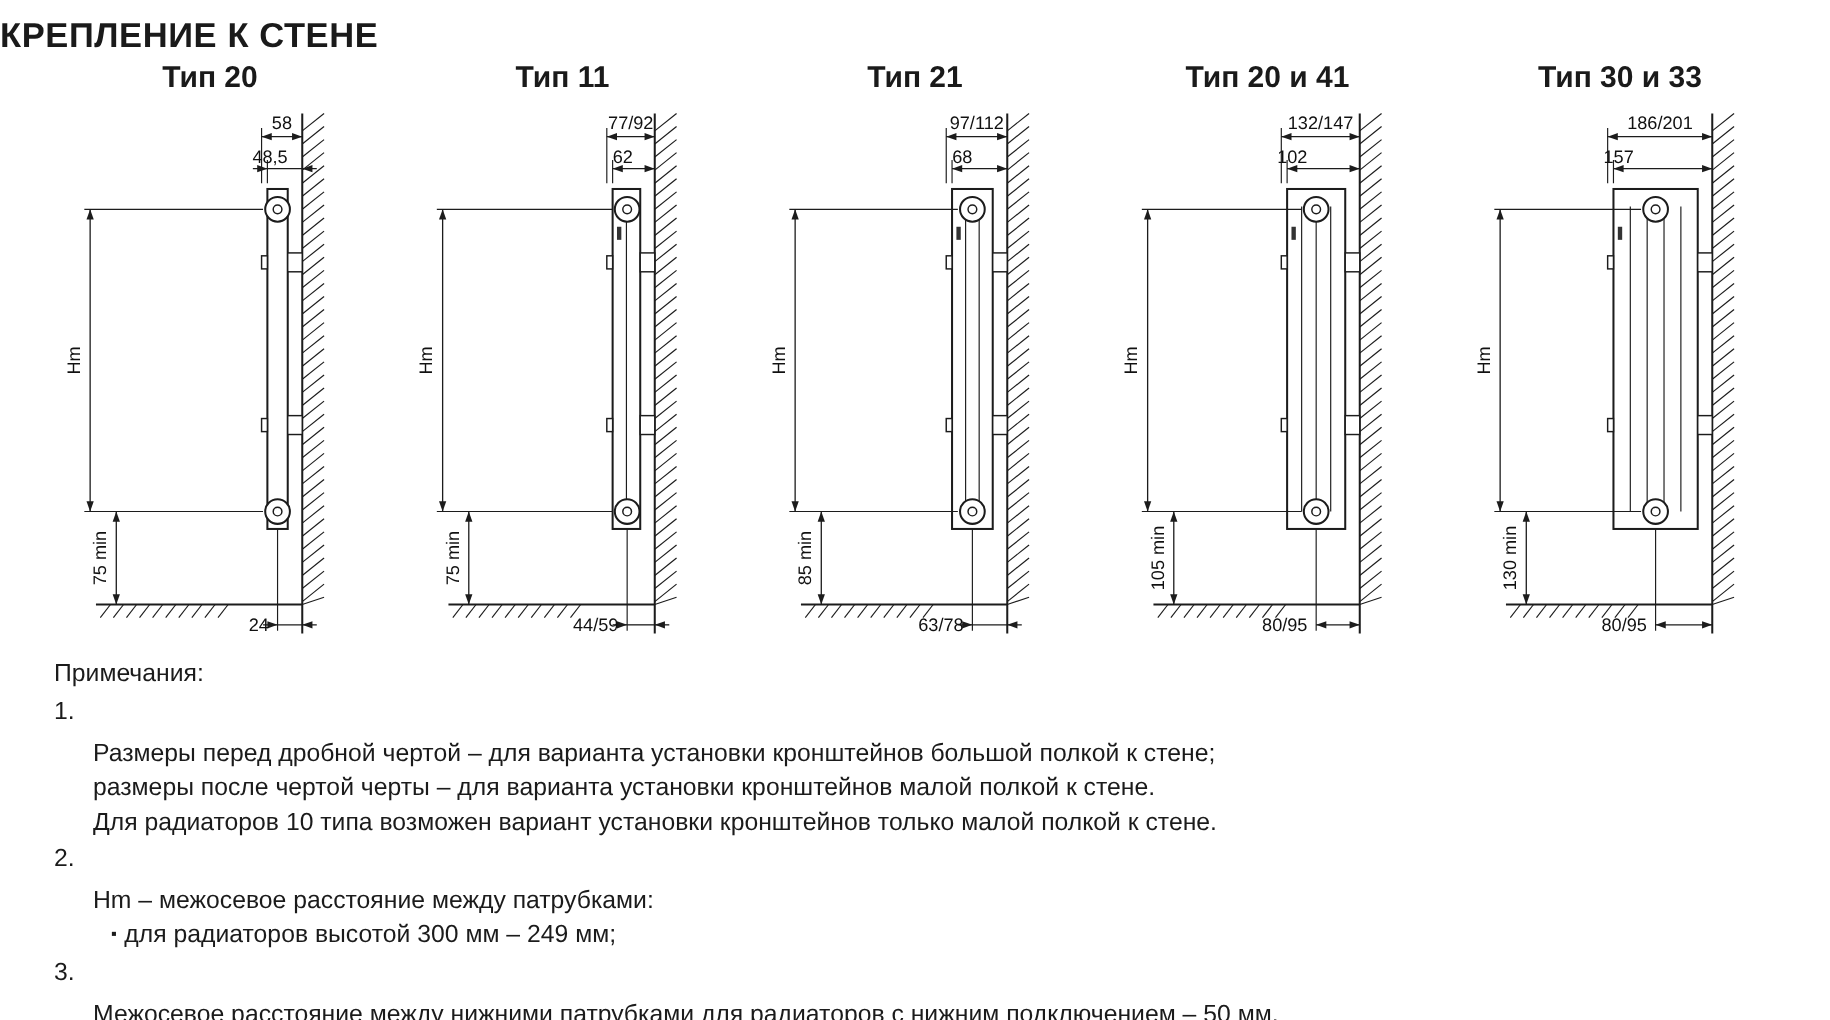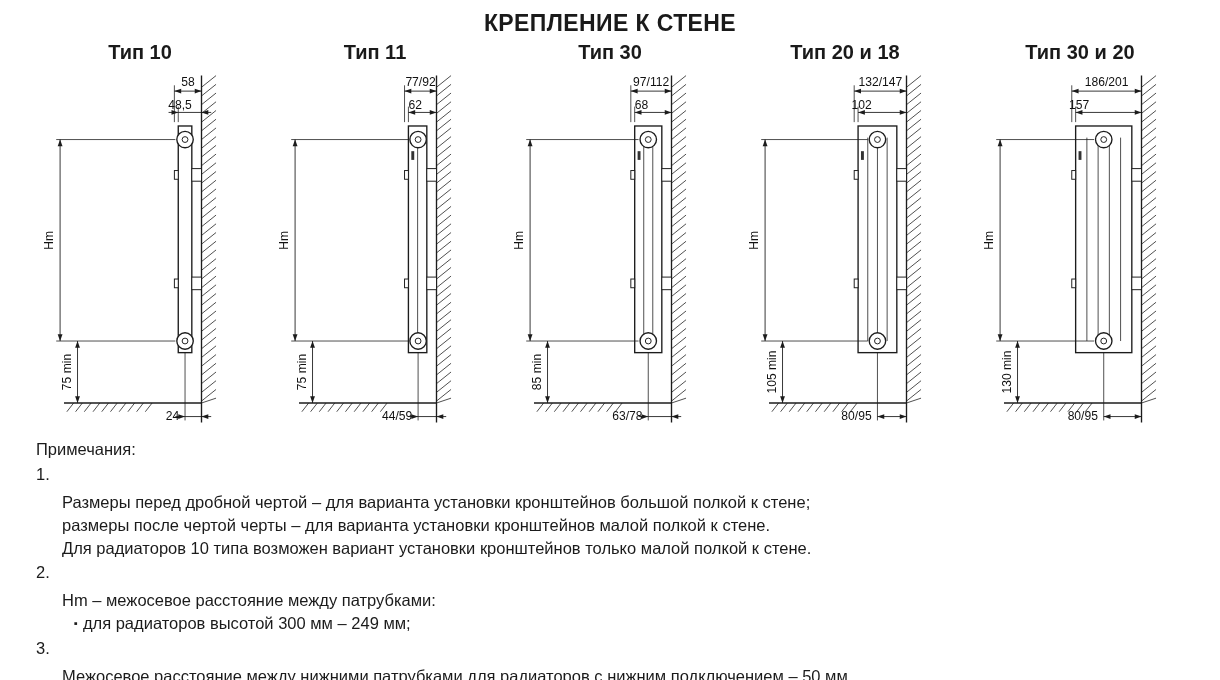--- a/index.html
+++ b/index.html
@@ -1,21 +1,21 @@
 <!DOCTYPE html>
 <html><head>
 <meta charset="utf-8">
 <style>
   html,body{margin:0;padding:0;}
   body{
     width:1220px;height:680px;background:#ffffff;color:#111;
     font-family:"Liberation Sans",sans-serif;overflow:hidden;
   }
   .page-title{
-    font-size:23px;font-weight:800;text-align:center;
+    font-size:23px;font-weight:800;
     margin:10px 0 4px;letter-spacing:.4px;color:#1a1a1a;
   }
   .diagrams{
     display:flex;justify-content:space-between;align-items:flex-start;
     padding:0 30px;
   }
   .diagram{margin:0;display:flex;flex-direction:column;align-items:center;width:220px;}
   .type-label{font-size:20px;font-weight:700;margin:0 0 0;color:#1a1a1a;}
   svg.drawing{width:218px;height:370px;display:block;}
   .notes{padding:2px 36px 0;font-size:16.5px;line-height:1.4;color:#1b1b1b;}
@@ -26,21 +26,21 @@
   .note-bullet{padding-left:12px;}
   .bullet-sq{font-size:11px;margin-right:5px;vertical-align:2px;}
 </style>
 </head>
 <body>
 
 <h1 class="page-title">КРЕПЛЕНИЕ К СТЕНЕ</h1>
 
 <div class="diagrams">
   <figure class="diagram">
-    <figcaption class="type-label">Тип 10</figcaption>
+    <figcaption class="type-label">Тип 20</figcaption>
     <svg class="drawing" viewBox="0 0 225 382">
         <line x1="176" y1="24" x2="191" y2="12" stroke="#1c1c1c" stroke-width="0.8"></line>
         <line x1="176" y1="33" x2="191" y2="21" stroke="#1c1c1c" stroke-width="0.8"></line>
         <line x1="176" y1="42" x2="191" y2="30" stroke="#1c1c1c" stroke-width="0.8"></line>
         <line x1="176" y1="51" x2="191" y2="39" stroke="#1c1c1c" stroke-width="0.8"></line>
         <line x1="176" y1="60" x2="191" y2="48" stroke="#1c1c1c" stroke-width="0.8"></line>
         <line x1="176" y1="69" x2="191" y2="57" stroke="#1c1c1c" stroke-width="0.8"></line>
         <line x1="176" y1="78" x2="191" y2="66" stroke="#1c1c1c" stroke-width="0.8"></line>
         <line x1="176" y1="87" x2="191" y2="75" stroke="#1c1c1c" stroke-width="0.8"></line>
         <line x1="176" y1="96" x2="191" y2="84" stroke="#1c1c1c" stroke-width="0.8"></line>
@@ -212,21 +212,21 @@
         <line x1="157" y1="298" x2="157" y2="368" stroke="#1c1c1c" stroke-width="0.8"></line>
         <line x1="157" y1="364" x2="176" y2="364" stroke="#1c1c1c" stroke-width="0.9"></line>
         <line x1="147" y1="364" x2="157" y2="364" stroke="#1c1c1c" stroke-width="0.9"></line>
         <line x1="176" y1="364" x2="186" y2="364" stroke="#1c1c1c" stroke-width="0.9"></line>
         <polygon points="157,364 150,361.5 150,366.5" fill="#1c1c1c"></polygon>
         <polygon points="176,364 183,361.5 183,366.5" fill="#1c1c1c"></polygon>
         <text x="151" y="368" fill="#111" font-size="12.5" text-anchor="end" font-family="&quot;Liberation Sans&quot;,sans-serif">44/59</text>
       </svg>
   </figure>
   <figure class="diagram">
-    <figcaption class="type-label">Тип 30</figcaption>
+    <figcaption class="type-label">Тип 21</figcaption>
     <svg class="drawing" viewBox="0 0 225 382">
         <line x1="176" y1="24" x2="191" y2="12" stroke="#1c1c1c" stroke-width="0.8"></line>
         <line x1="176" y1="33" x2="191" y2="21" stroke="#1c1c1c" stroke-width="0.8"></line>
         <line x1="176" y1="42" x2="191" y2="30" stroke="#1c1c1c" stroke-width="0.8"></line>
         <line x1="176" y1="51" x2="191" y2="39" stroke="#1c1c1c" stroke-width="0.8"></line>
         <line x1="176" y1="60" x2="191" y2="48" stroke="#1c1c1c" stroke-width="0.8"></line>
         <line x1="176" y1="69" x2="191" y2="57" stroke="#1c1c1c" stroke-width="0.8"></line>
         <line x1="176" y1="78" x2="191" y2="66" stroke="#1c1c1c" stroke-width="0.8"></line>
         <line x1="176" y1="87" x2="191" y2="75" stroke="#1c1c1c" stroke-width="0.8"></line>
         <line x1="176" y1="96" x2="191" y2="84" stroke="#1c1c1c" stroke-width="0.8"></line>
@@ -306,21 +306,21 @@
         <line x1="152" y1="298" x2="152" y2="368" stroke="#1c1c1c" stroke-width="0.8"></line>
         <line x1="152" y1="364" x2="176" y2="364" stroke="#1c1c1c" stroke-width="0.9"></line>
         <line x1="142" y1="364" x2="152" y2="364" stroke="#1c1c1c" stroke-width="0.9"></line>
         <line x1="176" y1="364" x2="186" y2="364" stroke="#1c1c1c" stroke-width="0.9"></line>
         <polygon points="152,364 145,361.5 145,366.5" fill="#1c1c1c"></polygon>
         <polygon points="176,364 183,361.5 183,366.5" fill="#1c1c1c"></polygon>
         <text x="146" y="368" fill="#111" font-size="12.5" text-anchor="end" font-family="&quot;Liberation Sans&quot;,sans-serif">63/78</text>
       </svg>
   </figure>
   <figure class="diagram">
-    <figcaption class="type-label">Тип 20 и 18</figcaption>
+    <figcaption class="type-label">Тип 20 и 41</figcaption>
     <svg class="drawing" viewBox="0 0 225 382">
         <line x1="176" y1="24" x2="191" y2="12" stroke="#1c1c1c" stroke-width="0.8"></line>
         <line x1="176" y1="33" x2="191" y2="21" stroke="#1c1c1c" stroke-width="0.8"></line>
         <line x1="176" y1="42" x2="191" y2="30" stroke="#1c1c1c" stroke-width="0.8"></line>
         <line x1="176" y1="51" x2="191" y2="39" stroke="#1c1c1c" stroke-width="0.8"></line>
         <line x1="176" y1="60" x2="191" y2="48" stroke="#1c1c1c" stroke-width="0.8"></line>
         <line x1="176" y1="69" x2="191" y2="57" stroke="#1c1c1c" stroke-width="0.8"></line>
         <line x1="176" y1="78" x2="191" y2="66" stroke="#1c1c1c" stroke-width="0.8"></line>
         <line x1="176" y1="87" x2="191" y2="75" stroke="#1c1c1c" stroke-width="0.8"></line>
         <line x1="176" y1="96" x2="191" y2="84" stroke="#1c1c1c" stroke-width="0.8"></line>
@@ -399,21 +399,21 @@
         <polygon points="48,350 45.5,343 50.5,343" fill="#1c1c1c"></polygon>
         <text x="41" y="318" fill="#111" font-size="12.5" text-anchor="middle" font-family="&quot;Liberation Sans&quot;,sans-serif" transform="rotate(-90 41 318)">105 min</text>
         <line x1="146" y1="298" x2="146" y2="368" stroke="#1c1c1c" stroke-width="0.8"></line>
         <line x1="146" y1="364" x2="176" y2="364" stroke="#1c1c1c" stroke-width="0.9"></line>
         <polygon points="146,364 153,361.5 153,366.5" fill="#1c1c1c"></polygon>
         <polygon points="176,364 169,361.5 169,366.5" fill="#1c1c1c"></polygon>
         <text x="140" y="368" fill="#111" font-size="12.5" text-anchor="end" font-family="&quot;Liberation Sans&quot;,sans-serif">80/95</text>
       </svg>
   </figure>
   <figure class="diagram">
-    <figcaption class="type-label">Тип 30 и 20</figcaption>
+    <figcaption class="type-label">Тип 30 и 33</figcaption>
     <svg class="drawing" viewBox="0 0 225 382">
         <line x1="176" y1="24" x2="191" y2="12" stroke="#1c1c1c" stroke-width="0.8"></line>
         <line x1="176" y1="33" x2="191" y2="21" stroke="#1c1c1c" stroke-width="0.8"></line>
         <line x1="176" y1="42" x2="191" y2="30" stroke="#1c1c1c" stroke-width="0.8"></line>
         <line x1="176" y1="51" x2="191" y2="39" stroke="#1c1c1c" stroke-width="0.8"></line>
         <line x1="176" y1="60" x2="191" y2="48" stroke="#1c1c1c" stroke-width="0.8"></line>
         <line x1="176" y1="69" x2="191" y2="57" stroke="#1c1c1c" stroke-width="0.8"></line>
         <line x1="176" y1="78" x2="191" y2="66" stroke="#1c1c1c" stroke-width="0.8"></line>
         <line x1="176" y1="87" x2="191" y2="75" stroke="#1c1c1c" stroke-width="0.8"></line>
         <line x1="176" y1="96" x2="191" y2="84" stroke="#1c1c1c" stroke-width="0.8"></line>

